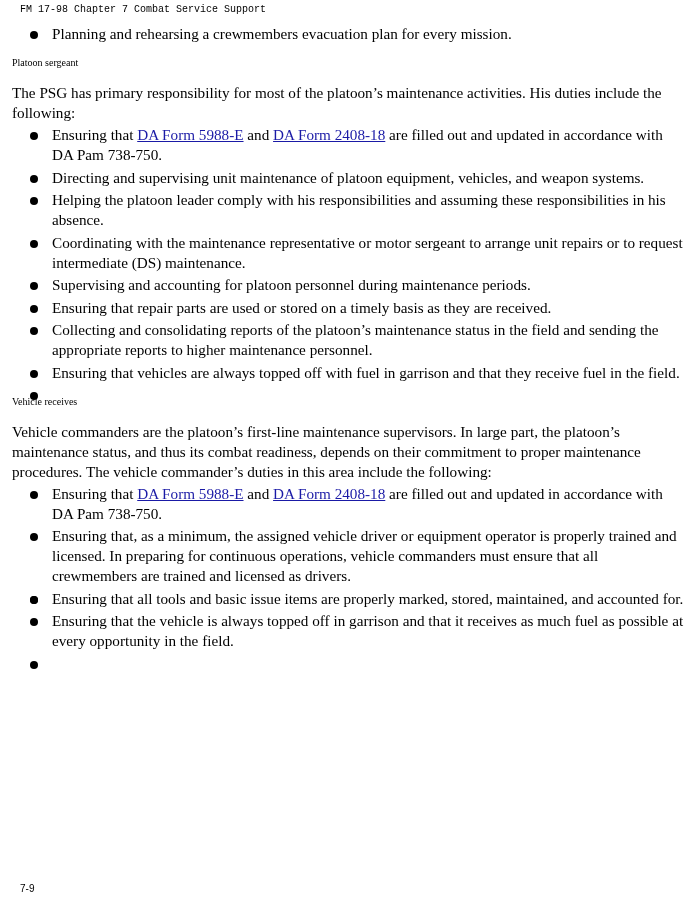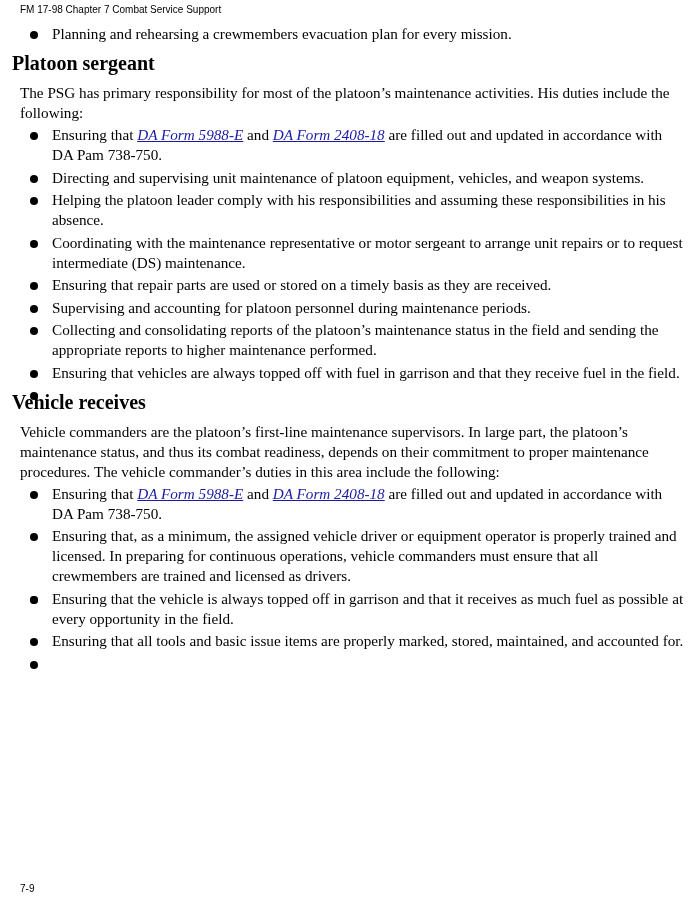--- a/index.html
+++ b/index.html
@@ -1,55 +1,55 @@
 <!DOCTYPE html>
 <html><head>
 <meta charset="utf-8">
 <style>
   html, body { margin: 0; padding: 0; background: #ffffff; }
   body { width: 695px; height: 899px; position: relative; overflow: hidden; color: #000; }
-  .header { position: absolute; left: 20px; top: 4px; font-family: Liberation Sans, sans-serif; font-size: 10px; color: #000; }
+  .header { position: absolute; left: 20px; top: 4px; font-family: Liberation Mono, monospace; font-size: 10px; color: #000; }
   .page { position: absolute; left: 12px; top: 24px; width: 672px; font-family: "Liberation Serif", serif; font-size: 15.2px; line-height: 20px; }
   ul { list-style: none; margin: 0; padding: 0; }
   li { position: relative; padding-left: 40px; margin-bottom: 2.5px; }
   li .bullet { position: absolute; left: 18px; top: 7px; width: 8px; height: 8px; border-radius: 50%; background: #000; }
-  h3 { font-family: "Liberation Serif", serif; font-weight: bold; font-size: 20px; margin: 9px 0 10px 0; line-height: 20px; }
-  p { margin: 0 0 2px 8px; font-family: Liberation Serif, serif; }
-  a { color: #1a1aa6; text-decoration: underline; font-style: italic; }
+  h3 { font-family: "Liberation Serif", serif; font-weight: normal; font-size: 10px; margin: 9px 0 10px 0; line-height: 20px; }
+  p { margin: 0 0 2px 0; font-family: Liberation Serif, serif; }
+  a { color: #1a1aa6; text-decoration: underline; }
   .footer { position: absolute; left: 20px; top: 883px; font-family: Liberation Sans, sans-serif; font-size: 10px; }
 </style>
 </head>
 <body>
 
 <div class="header">FM 17-98 Chapter 7 Combat Service Support</div>
 
 <div class="page">
   <ul>
     <li><span class="bullet"></span><span>Planning and rehearsing a crewmembers evacuation plan for every mission.</span></li>
   </ul>
 
   <h3>Platoon sergeant</h3>
   <p>The PSG has primary responsibility for most of the platoon’s maintenance activities. His duties include the following:</p>
   <ul>
     <li><span class="bullet"></span><span>Ensuring that </span><a href="#">DA Form 5988-E</a><span> and </span><a href="#">DA Form 2408-18</a><span> are filled out and updated in accordance with DA Pam 738-750.</span></li>
     <li><span class="bullet"></span><span>Directing and supervising unit maintenance of platoon equipment, vehicles, and weapon systems.</span></li>
     <li><span class="bullet"></span><span>Helping the platoon leader comply with his responsibilities and assuming these responsibilities in his absence.</span></li>
     <li><span class="bullet"></span><span>Coordinating with the maintenance representative or motor sergeant to arrange unit repairs or to request intermediate (DS) maintenance.</span></li>
+    <li><span class="bullet"></span><span>Supervising and accounting for platoon personnel during maintenance periods.</span></li>
     <li><span class="bullet"></span><span>Ensuring that repair parts are used or stored on a timely basis as they are received.</span></li>
-    <li><span class="bullet"></span><span>Supervising and accounting for platoon personnel during maintenance periods.</span></li>
-    <li><span class="bullet"></span><span>Collecting and consolidating reports of the platoon’s maintenance status in the field and sending the appropriate reports to higher maintenance performed.</span></li>
+    <li><span class="bullet"></span><span>Collecting and consolidating reports of the platoon’s maintenance status in the field and sending the appropriate reports to higher maintenance personnel.</span></li>
     <li><span class="bullet"></span><span>Ensuring that vehicles are always topped off with fuel in garrison and that they receive fuel in the field.</span></li>
     <li><span class="bullet"></span></li>
   </ul>
 
   <h3>Vehicle receives</h3>
   <p>Vehicle commanders are the platoon’s first-line maintenance supervisors. In large part, the platoon’s maintenance status, and thus its combat readiness, depends on their commitment to proper maintenance procedures. The vehicle commander’s duties in this area include the following:</p>
   <ul>
     <li><span class="bullet"></span><span>Ensuring that </span><a href="#">DA Form 5988-E</a><span> and </span><a href="#">DA Form 2408-18</a><span> are filled out and updated in accordance with DA Pam 738-750.</span></li>
     <li><span class="bullet"></span><span>Ensuring that, as a minimum, the assigned vehicle driver or equipment operator is properly trained and licensed. In preparing for continuous operations, vehicle commanders must ensure that all crewmembers are trained and licensed as drivers.</span></li>
     <li><span class="bullet"></span></li>
+    <li><span class="bullet"></span><span>Ensuring that all tools and basic issue items are properly marked, stored, maintained, and accounted for.</span></li>
     <li><span class="bullet"></span><span>Ensuring that the vehicle is always topped off in garrison and that it receives as much fuel as possible at every opportunity in the field.</span></li>
-    <li><span class="bullet"></span><span>Ensuring that all tools and basic issue items are properly marked, stored, maintained, and accounted for.</span></li>
     <li><span class="bullet"></span></li>
   </ul>
 </div>
 
 <div class="footer">7-9</div>
 
 </body></html>

